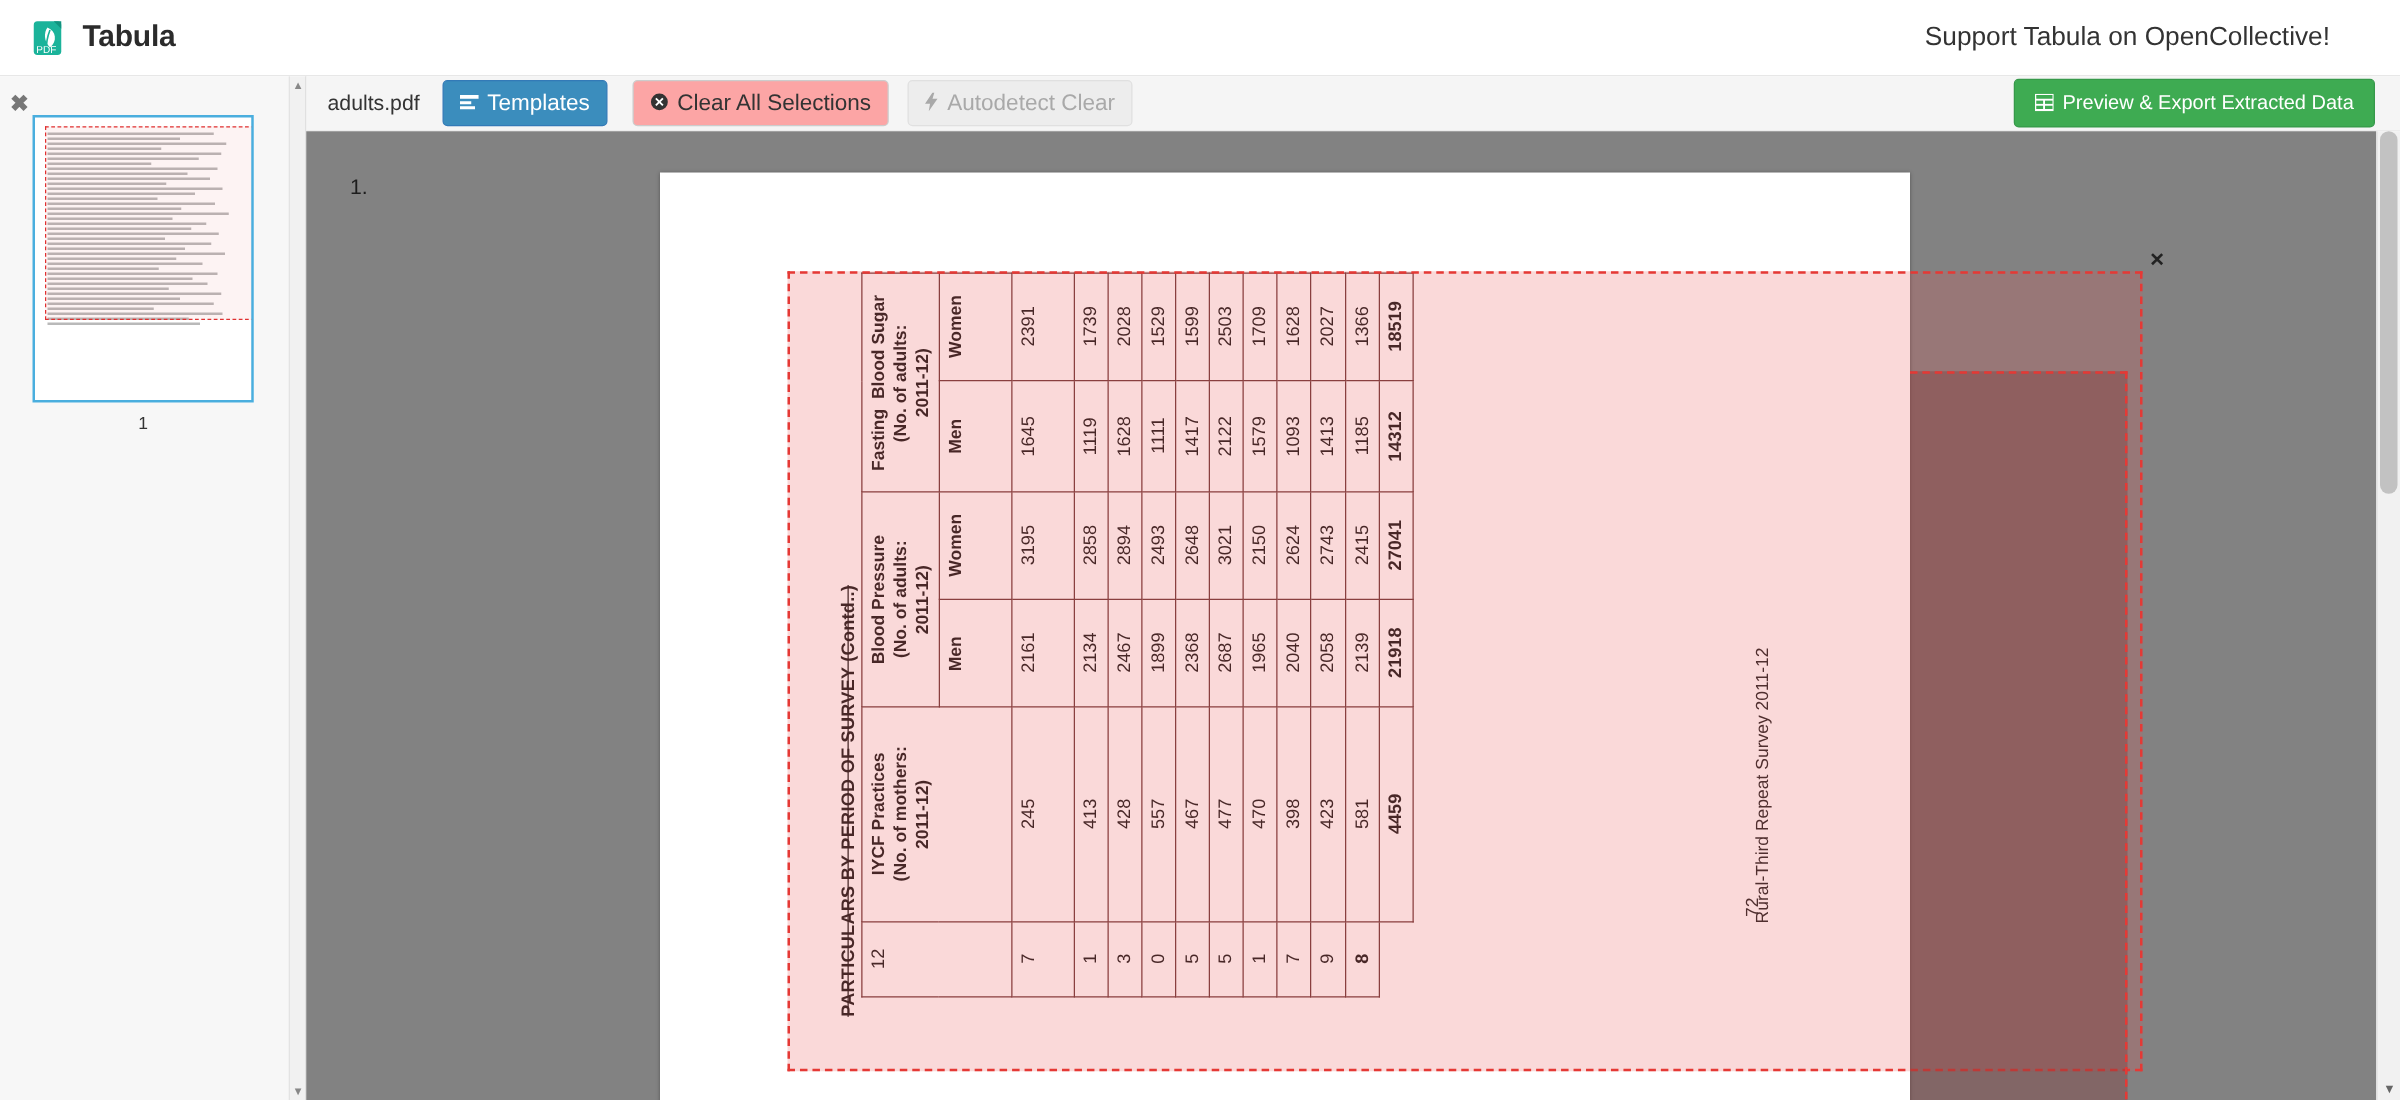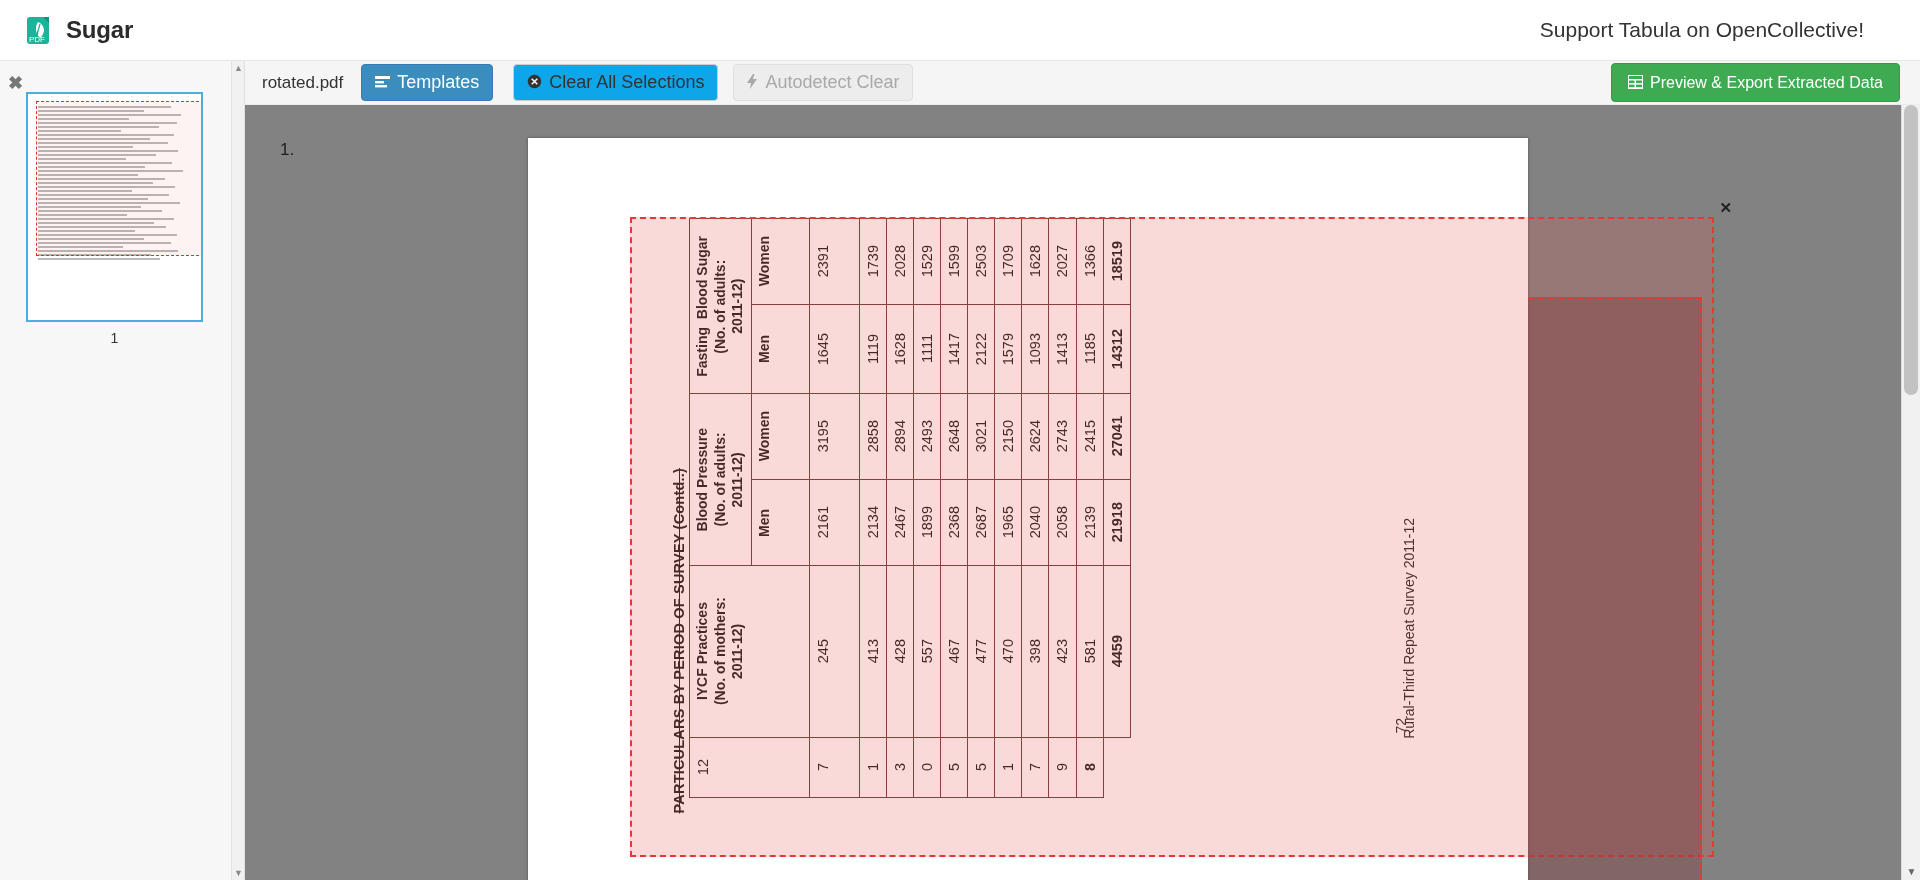--- a/index.html
+++ b/index.html
@@ -56,21 +56,21 @@
   .btn {
     display: inline-flex; align-items: center; gap: 7px;
     font-size: 18px; border-radius: 4px; padding: 7px 13px;
     border: 1px solid transparent; cursor: pointer;
     white-space: nowrap; line-height: 1.2;
   }
   .btn-primary {
     background: #3b8dbd; color: #fff; border-color: #337ab7;
   }
   .btn-default {
-    background: #0ea5e9; color: #333; border-color: #cccccc;
+    background: #fca5a5; color: #333; border-color: #cccccc;
     margin-left: 20px;
   }
   .btn-disabled {
     background: #ededed; color: #a9a9a9; border-color: #e0e0e0;
     margin-left: 15px; cursor: default;
   }
   .btn-success {
     background: #3eab52; color: #fff; border-color: #36994a;
     font-size: 16px; padding: 9px 16px;
   }
@@ -242,29 +242,29 @@
   <div class="brand">
     <span class="brand-logo">
       <svg width="30" height="34" viewBox="0 0 30 34">
         <rect x="1" y="4" width="22" height="27" rx="3" fill="#1bb39a"></rect>
         <path d="M17 4 h6 v6 z" fill="#11937f"></path>
         <path d="M12 9 c7 3 8 11 2 16 c-5-5-5-12-2-16z" fill="#ffffff"></path>
         <path d="M11 27 c0-7 1-11 3-16" stroke="#1bb39a" stroke-width="1.3" fill="none"></path>
         <text x="3" y="29" font-size="8" fill="#ffffff" font-family="Liberation Sans">PDF</text>
       </svg>
     </span>
-    <span class="brand-title">Sugar</span>
+    <span class="brand-title">Tabula</span>
   </div>
 
 
   <div class="nav-right">Support Tabula on OpenCollective!</div>
 </div>
 
 <div class="toolbar">
-  <div class="filename">rotated.pdf</div>
+  <div class="filename">adults.pdf</div>
 
   <button class="btn btn-primary">
     <span class="gi">
       <svg width="15" height="14" viewBox="0 0 15 14">
           <rect x="0" y="1" width="15" height="3" fill="#fff"></rect>
           <rect x="0" y="6" width="9" height="2.4" fill="#fff"></rect>
           <rect x="0" y="10" width="12" height="2.4" fill="#fff"></rect>
         </svg>
     </span>
     <span>Templates</span>

